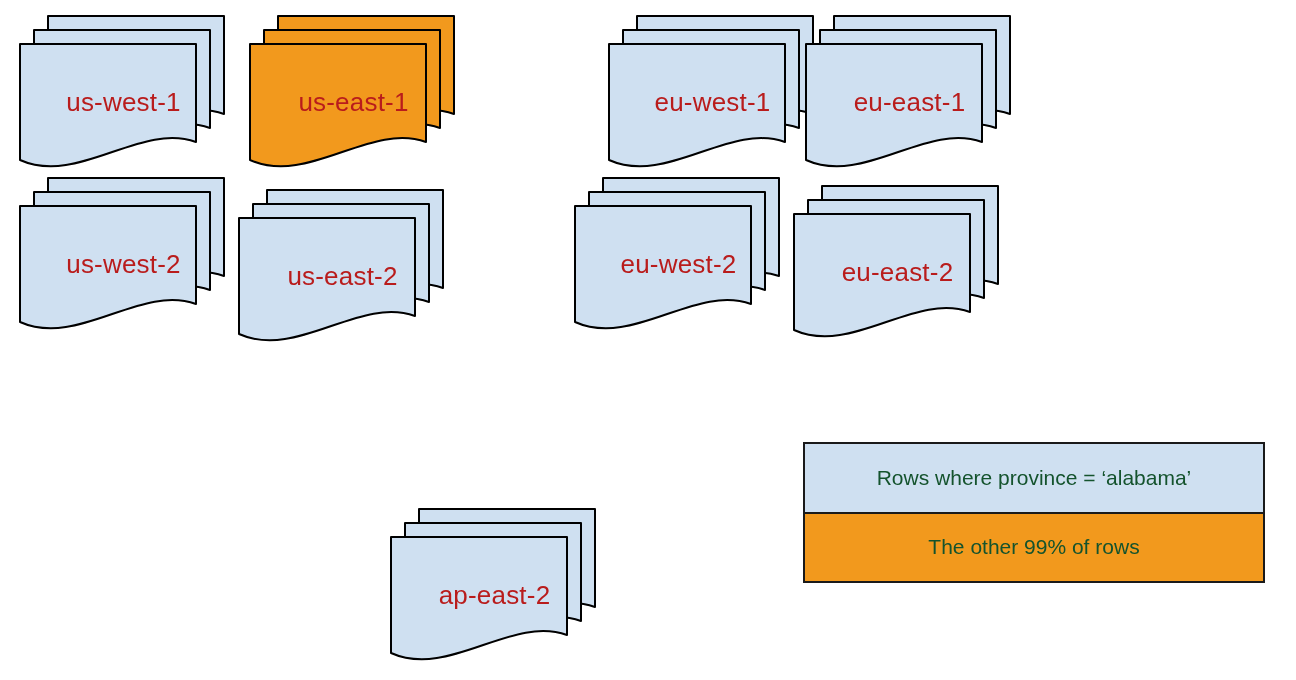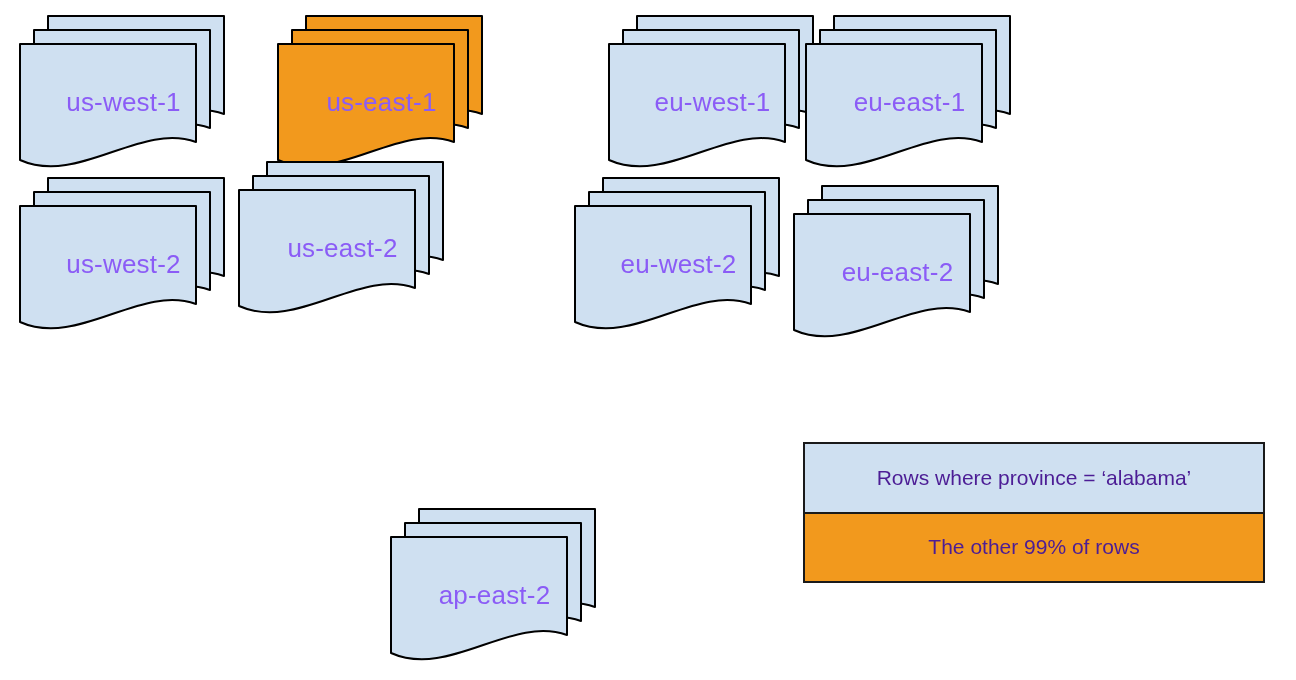--- a/index.html
+++ b/index.html
@@ -25,55 +25,55 @@
     stroke-linejoin: round;
   }
   .stack.blue .doc-path   { fill: #cfe0f1; }
   .stack.orange .doc-path { fill: #f2991d; }
   .stack-label {
     position: absolute;
     left: 0; top: 28px;
     width: 209px; height: 118px;
     display: flex; align-items: center; justify-content: center;
     font-size: 26px;
-    color: #8b5cf6;
+    color: #b91c1c;
     letter-spacing: 0.2px;
   }
   .legend {
     position: absolute;
     left: 803px; top: 442px;
     width: 462px; height: 141px;
     border: 2px solid #1a1a1a;
     box-sizing: border-box;
     display: flex; flex-direction: column;
   }
   .legend-row {
     flex: 1;
     display: flex; align-items: center; justify-content: center;
     font-size: 21px;
-    color: #4c1d95;
+    color: #14532d;
   }
   .legend-row.blue   { background: #cfe0f1; border-bottom: 2px solid #1a1a1a; }
   .legend-row.orange { background: #f2991d; }
 </style>
 </head>
 <body>
 
 <div class="canvas">
 
   <div class="stack blue" style="left:19px; top:15px;">
     <svg width="206" height="162" viewBox="0 0 206 162">
       <path class="doc-path" transform="translate(28,0)" d="M1,1 L177,1 L177,99 C121,79 59,143 1,117 Z"></path>
       <path class="doc-path" transform="translate(14,14)" d="M1,1 L177,1 L177,99 C121,79 59,143 1,117 Z"></path>
       <path class="doc-path" transform="translate(0,28)" d="M1,1 L177,1 L177,99 C121,79 59,143 1,117 Z"></path>
     </svg>
     <div class="stack-label">us-west-1</div>
   </div>
 
-  <div class="stack orange" style="left:249px; top:15px;margin-left:28px;">
+  <div class="stack orange" style="left:249px; top:15px;">
     <svg width="206" height="162" viewBox="0 0 206 162">
       <path class="doc-path" transform="translate(28,0)" d="M1,1 L177,1 L177,99 C121,79 59,143 1,117 Z"></path>
       <path class="doc-path" transform="translate(14,14)" d="M1,1 L177,1 L177,99 C121,79 59,143 1,117 Z"></path>
       <path class="doc-path" transform="translate(0,28)" d="M1,1 L177,1 L177,99 C121,79 59,143 1,117 Z"></path>
     </svg>
     <div class="stack-label">us-east-1</div>
   </div>
 
   <div class="stack blue" style="left:608px; top:15px;">
     <svg width="206" height="162" viewBox="0 0 206 162">
@@ -95,21 +95,21 @@
 
   <div class="stack blue" style="left:19px; top:177px;">
     <svg width="206" height="162" viewBox="0 0 206 162">
       <path class="doc-path" transform="translate(28,0)" d="M1,1 L177,1 L177,99 C121,79 59,143 1,117 Z"></path>
       <path class="doc-path" transform="translate(14,14)" d="M1,1 L177,1 L177,99 C121,79 59,143 1,117 Z"></path>
       <path class="doc-path" transform="translate(0,28)" d="M1,1 L177,1 L177,99 C121,79 59,143 1,117 Z"></path>
     </svg>
     <div class="stack-label">us-west-2</div>
   </div>
 
-  <div class="stack blue" style="left:238px; top:161px;">
+  <div class="stack blue" style="left:238px; top:189px;">
     <svg width="206" height="162" viewBox="0 0 206 162">
       <path class="doc-path" transform="translate(28,0)" d="M1,1 L177,1 L177,99 C121,79 59,143 1,117 Z"></path>
       <path class="doc-path" transform="translate(14,14)" d="M1,1 L177,1 L177,99 C121,79 59,143 1,117 Z"></path>
       <path class="doc-path" transform="translate(0,28)" d="M1,1 L177,1 L177,99 C121,79 59,143 1,117 Z"></path>
     </svg>
     <div class="stack-label">us-east-2</div>
   </div>
 
   <div class="stack blue" style="left:574px; top:177px;">
     <svg width="206" height="162" viewBox="0 0 206 162">

